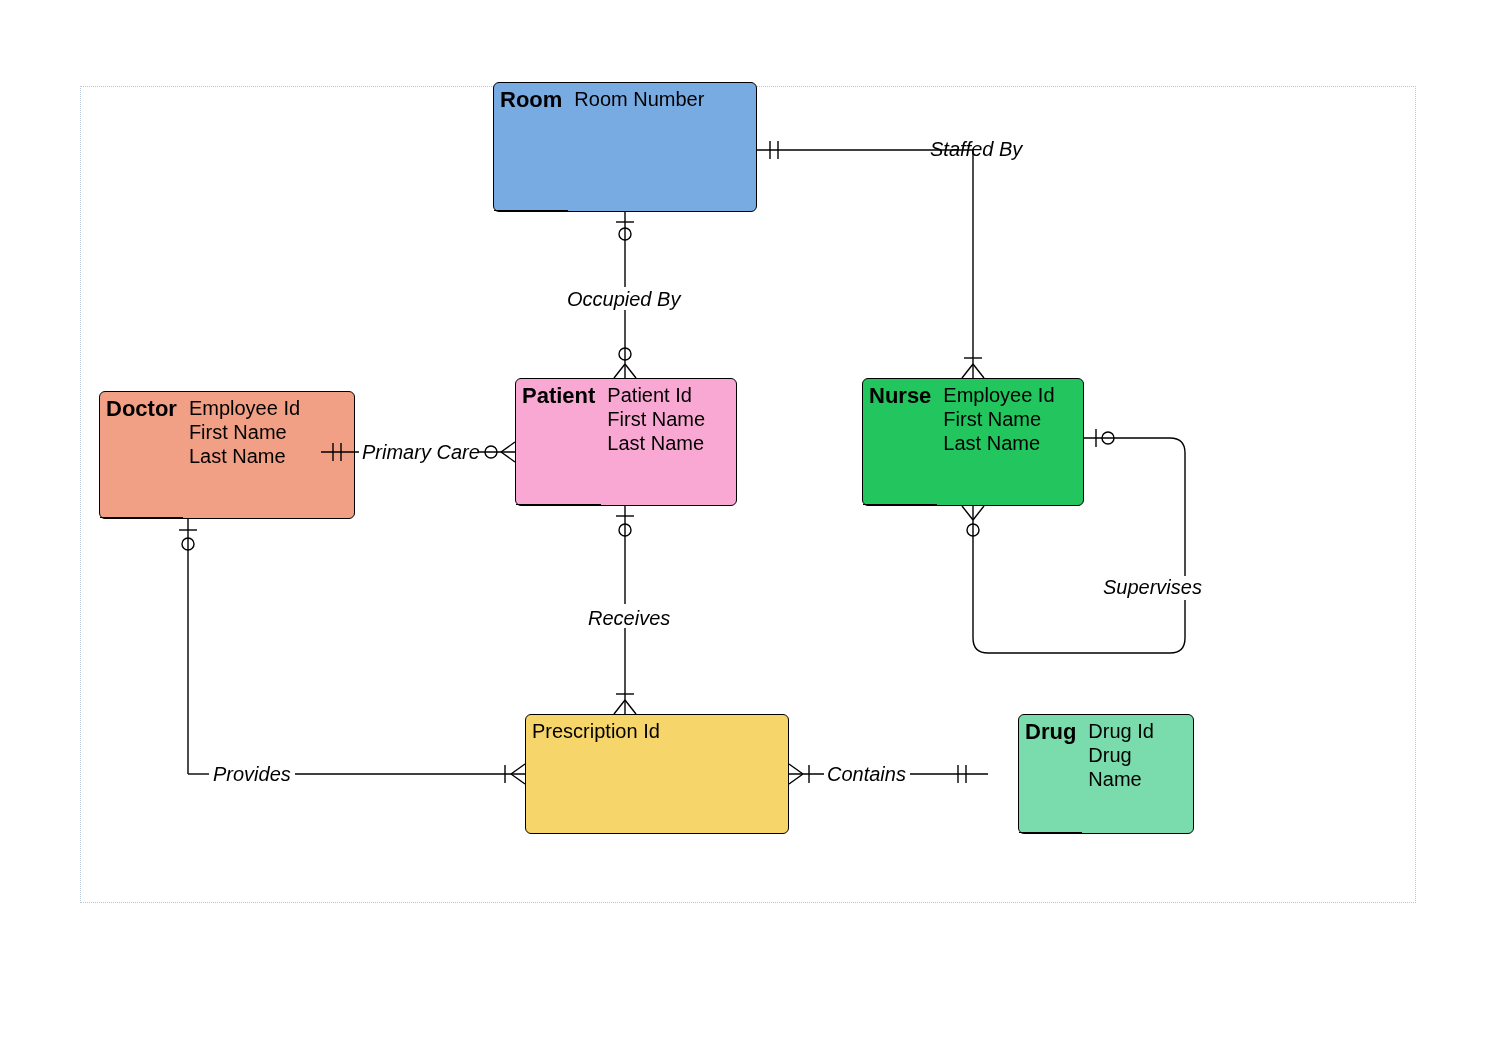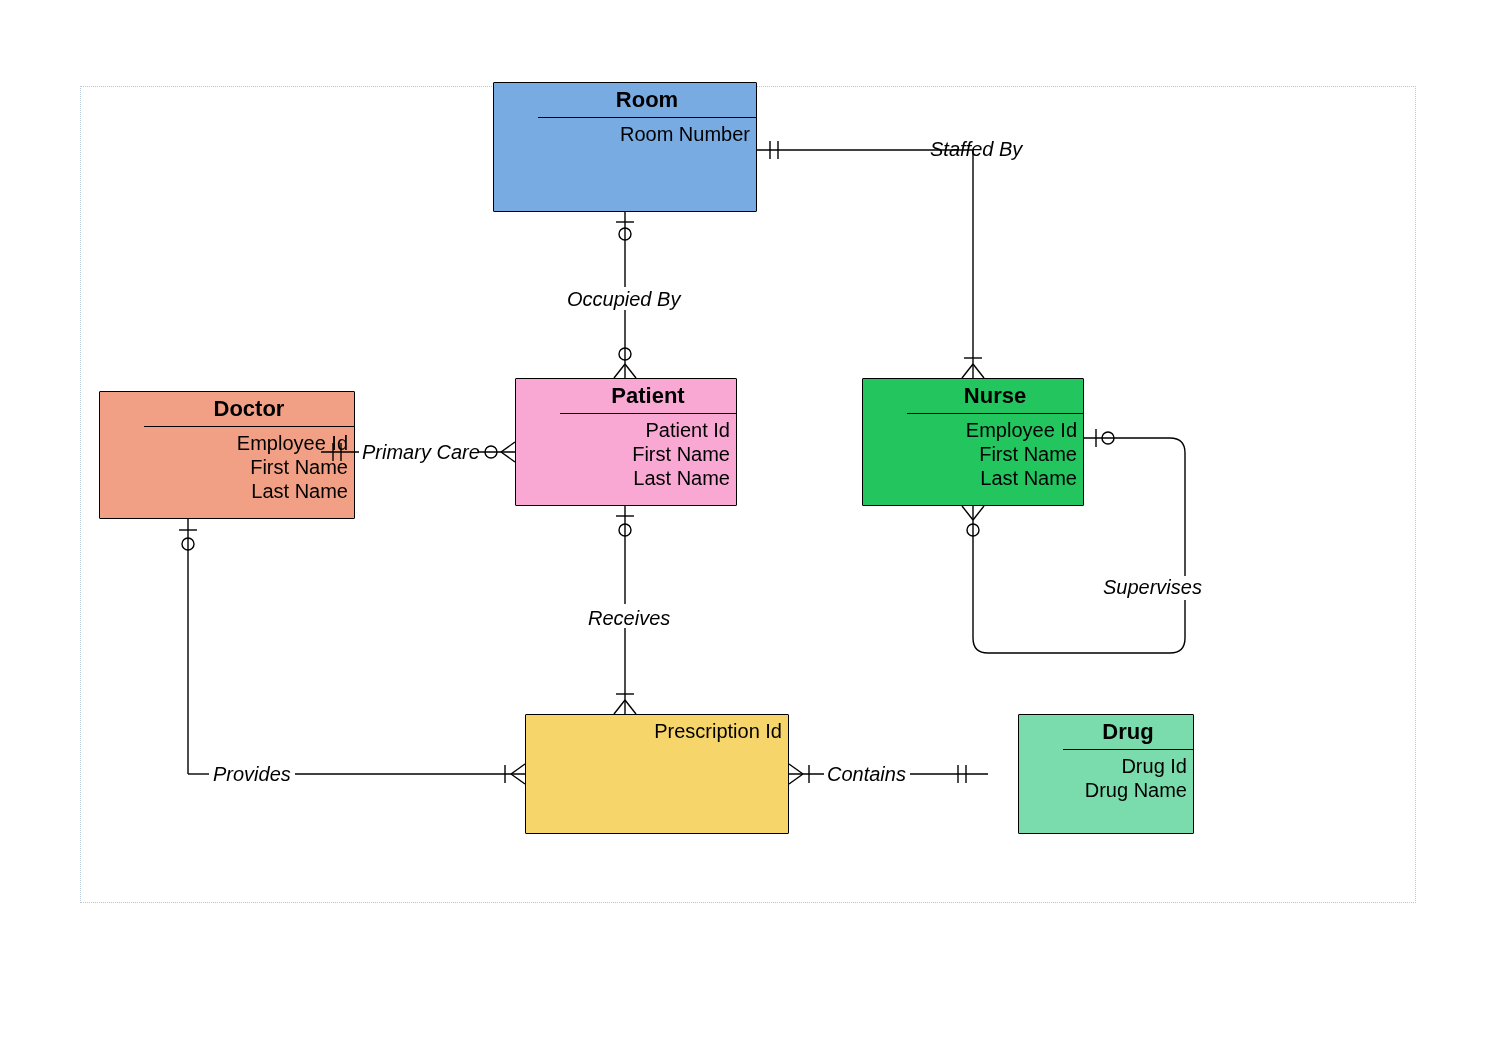--- a/index.html
+++ b/index.html
@@ -18,35 +18,34 @@
     width: 1336px;
     height: 817px;
     border: 1px dotted #b8c6da;
     box-sizing: border-box;
   }
   .entity {
     position: absolute;
     border: 1px solid #000;
     box-sizing: border-box;
     display: flex;
-    flex-direction: column;
-    border-radius: 1px;
-    padding-left: 44px;
+    flex-direction: row;
+    border-radius: 6px;
   }
   .entity .title {
     font-weight: 700;
     font-size: 22px;
     text-align: center;
     padding: 4px 6px 4px 6px;
     border-bottom: 1px solid #000;
     white-space: nowrap;
   }
   .entity .attrs {
     font-size: 20px;
-    text-align: right;
+    text-align: left;
     padding: 4px 6px 6px 6px;
     line-height: 1.2;
     flex: 1;
   }
   .rel-label {
     position: absolute;
     font-style: italic;
     font-size: 20px;
     color: #000;
     white-space: nowrap;

